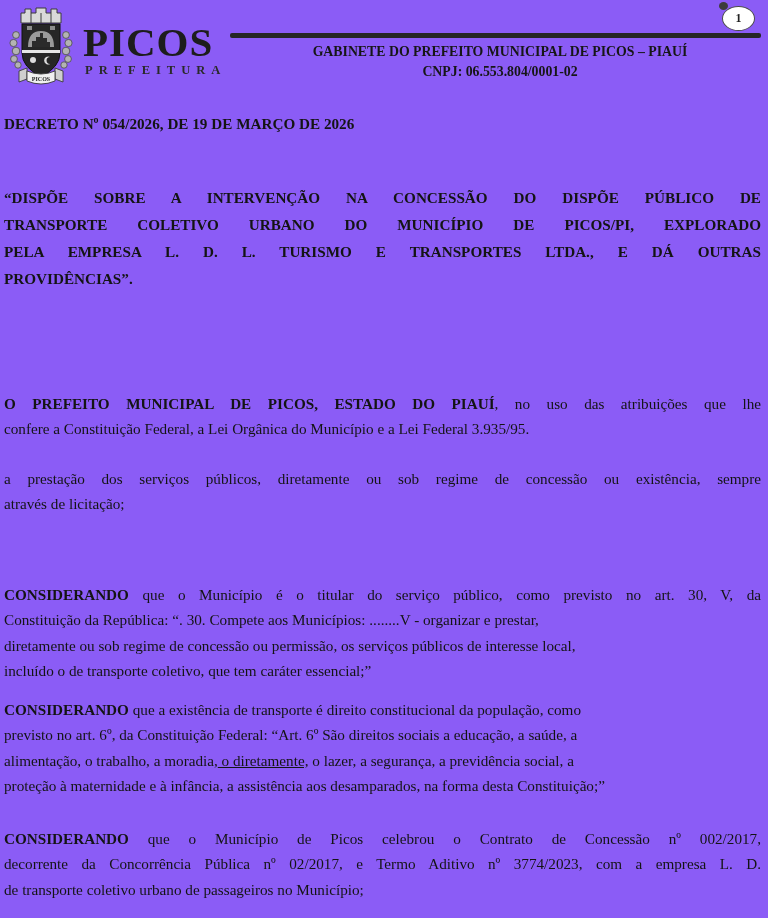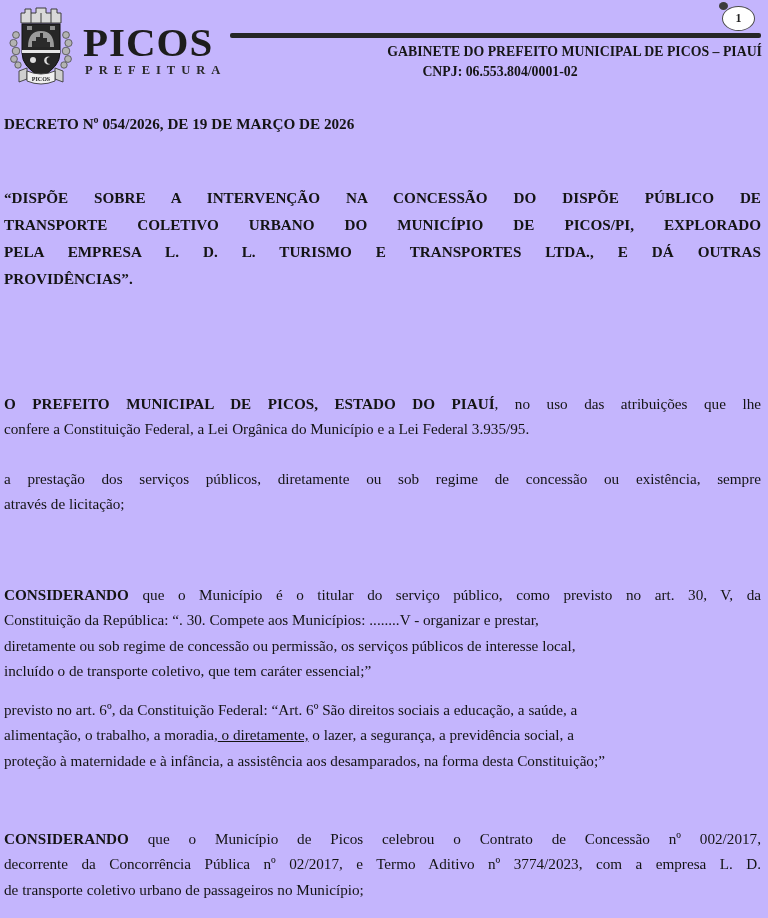--- a/index.html
+++ b/index.html
@@ -1,20 +1,20 @@
 <!DOCTYPE html>
 <html lang="pt"><head>
 <meta charset="utf-8">
 <style>
   html,body{margin:0;padding:0;background:#e8e8e8;}
   .page{
     position:relative;
     width:768px;height:918px;
     margin:0 auto;
-    background:#c4b5fd;
+    background:#8b5cf6;
     overflow:hidden;
     font-family:"Liberation Serif","DejaVu Serif",serif;
     color:#161616;
   }
   
   .emblem{position:absolute;left:9px;top:5px;width:64px;height:90px;}
   .wordmark-title{
     position:absolute;left:83px;top:22px;
     font-size:41px;font-weight:600;letter-spacing:1px;color:#1d1d1d;
     line-height:1;
@@ -23,21 +23,21 @@
     position:absolute;left:85px;top:64px;
     font-size:12.5px;font-weight:600;letter-spacing:6px;color:#2a2a2a;
     line-height:1;
   }
   .header-rule{
     position:absolute;left:230px;top:33px;width:531px;height:5px;
     border-radius:2px;
   }
   .office-line{
     position:absolute;left:238px;top:42px;width:524px;
-    text-align:right;font-weight:700;font-size:13.8px;line-height:20px;
+    text-align:center;font-weight:700;font-size:13.8px;line-height:20px;
   }
   .cnpj-line{
     position:absolute;left:238px;top:62px;width:524px;
     text-align:center;font-weight:700;font-size:13.8px;line-height:20px;
   }
   .page-badge{
     position:absolute;left:722px;top:6px;width:31px;height:23px;
     border:1.6px solid #4a4a4a;border-radius:50%;
     display:flex;align-items:center;justify-content:center;
     font-weight:700;font-size:12px;color:#222;background:#fff;
@@ -147,20 +147,21 @@
     </div>
 
   <div class="para p-3">
       <div class="tline just"><span class="seg-b">CONSIDERANDO</span><span> que o Município é o titular do serviço público, como previsto no art. 30, V, da</span></div>
       <div class="tline"><span>Constituição da República: “. 30. Compete aos Municípios: ........V - organizar e prestar,</span></div>
       <div class="tline"><span>diretamente ou sob regime de concessão ou permissão, os serviços públicos de interesse local,</span></div>
       <div class="tline"><span>incluído o de transporte coletivo, que tem caráter essencial;”</span></div>
     </div>
 
   <div class="para p-4">
+      <div class="tline"><span class="seg-b">CONSIDERANDO</span><span> que a existência de transporte é direito constitucional da população, como</span></div>
       <div class="tline"><span>previsto no art. 6º, da Constituição Federal: “Art. 6º São direitos sociais a educação, a saúde, a</span></div>
       <div class="tline"><span>alimentação, o trabalho, a moradia,</span><span class="seg-u"> o diretamente,</span><span> o lazer, a segurança, a previdência social, a</span></div>
       <div class="tline"><span>proteção à maternidade e à infância, a assistência aos desamparados, na forma desta Constituição;”</span></div>
     </div>
 
   <div class="para p-5">
       <div class="tline just"><span class="seg-b">CONSIDERANDO</span><span> que o Município de Picos celebrou o Contrato de Concessão nº 002/2017,</span></div>
       <div class="tline just"><span>decorrente da Concorrência Pública nº 02/2017, e Termo Aditivo nº 3774/2023, com a empresa L. D.</span></div>
       <div class="tline"><span>de transporte coletivo urbano de passageiros no Município;</span></div>
     </div>

